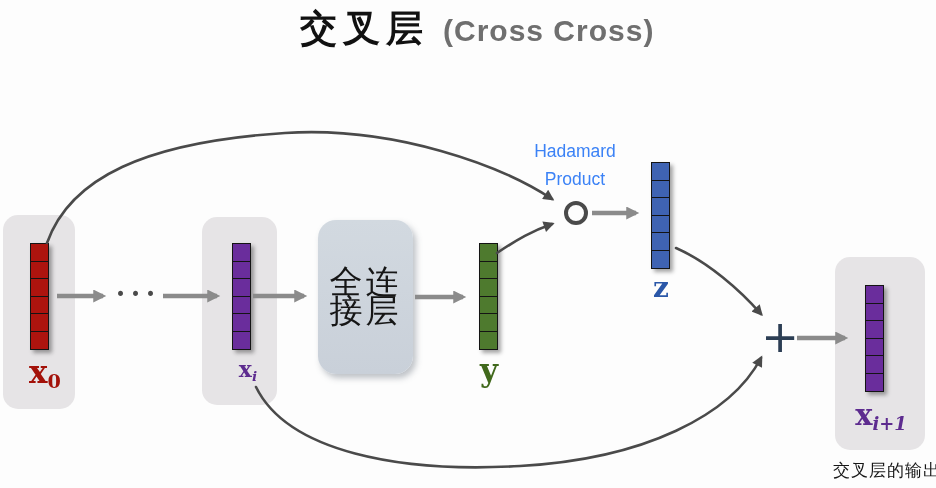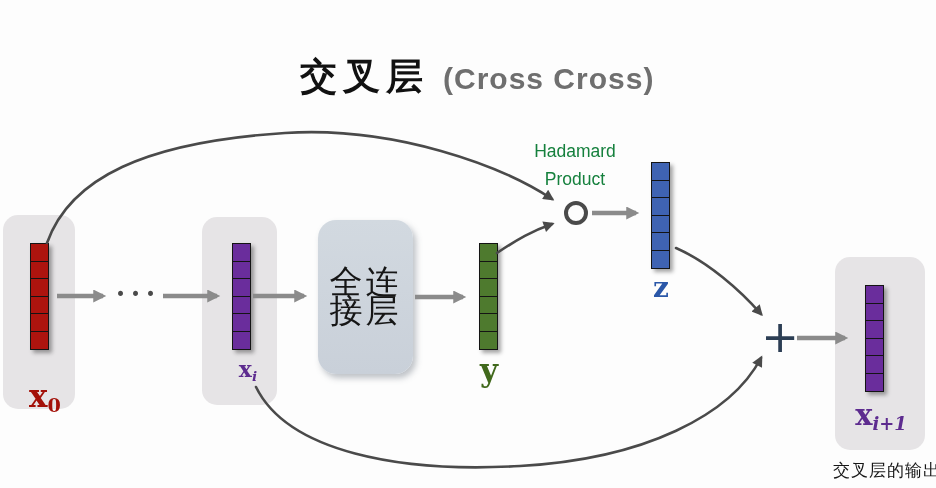--- a/index.html
+++ b/index.html
@@ -7,21 +7,21 @@
     position: relative;
     width: 936px; height: 488px;
     background: #fdfdfd;
     overflow: hidden;
     font-family: "Liberation Sans", sans-serif;
   }
 
   
   .title {
     position: absolute; left: 300px; top: 4px; width: 400px;
-    display: flex; align-items: baseline; gap: 14px; white-space: nowrap; margin-top: 48px;
+    display: flex; align-items: baseline; gap: 14px; white-space: nowrap;
   }
   .title-zh {
     font-family: "Liberation Serif", "DejaVu Serif", serif;
     font-weight: 700; font-size: 37px; letter-spacing: 6px; color: #111;
   }
   .title-en {
     font-family: "Liberation Sans", sans-serif;
     font-size: 30px; font-weight: 600; letter-spacing: 1px;
   }
 
@@ -64,21 +64,21 @@
   .caption {
     position: absolute; text-align: center; white-space: nowrap;
     font-family: "Liberation Serif", "DejaVu Serif", serif;
     font-size: 17px; color: #161616; letter-spacing: 1px;
   }
 
   
   .hadamard-label {
     position: absolute; left: 505px; top: 137px; width: 140px;
     text-align: center; font-size: 17.5px; line-height: 28px;
-    color: #15803d; font-family: "Liberation Sans", sans-serif;
+    color: #3b82f6; font-family: "Liberation Sans", sans-serif;
   }
 
   
   .plus-sign {
     position: absolute; left: 760px; top: 313px; width: 40px; height: 46px;
     display: flex; align-items: center; justify-content: center;
     font-family: "DejaVu Sans", sans-serif; font-size: 45px; font-weight: 400;
   }
   .ellipsis-dots {
     position: absolute; left: 110px; top: 284px; width: 56px;
@@ -147,21 +147,21 @@
     </div>
   <div class="vector" style="left:865px; top:285px;">
       <div class="cell" style="background-color: rgb(106, 45, 156);"></div>
       <div class="cell" style="background-color: rgb(106, 45, 156);"></div>
       <div class="cell" style="background-color: rgb(106, 45, 156);"></div>
       <div class="cell" style="background-color: rgb(106, 45, 156);"></div>
       <div class="cell" style="background-color: rgb(106, 45, 156);"></div>
       <div class="cell" style="background-color: rgb(106, 45, 156);"></div>
     </div>
 
-  <div class="vlabel" style="left: 14px; top: 354px; width: 62px; font-size: 31px; color: rgb(163, 17, 9); margin-top: 24px;">
+  <div class="vlabel" style="left: 14px; top: 354px; width: 62px; font-size: 31px; color: rgb(163, 17, 9);">
     <span>x</span><span class="sub">0</span>
   </div>
   <div class="vlabel" style="left: 217px; top: 356px; width: 62px; font-size: 22px; color: rgb(93, 43, 143);">
     <span>x</span><span class="sub it">i</span>
   </div>
   <div class="vlabel" style="left: 458px; top: 352px; width: 62px; font-size: 31px; color: rgb(65, 105, 28);">
     <span>y</span>
   </div>
   <div class="vlabel" style="left: 630px; top: 271px; width: 62px; font-size: 28px; color: rgb(42, 87, 168);">
     <span>z</span>

